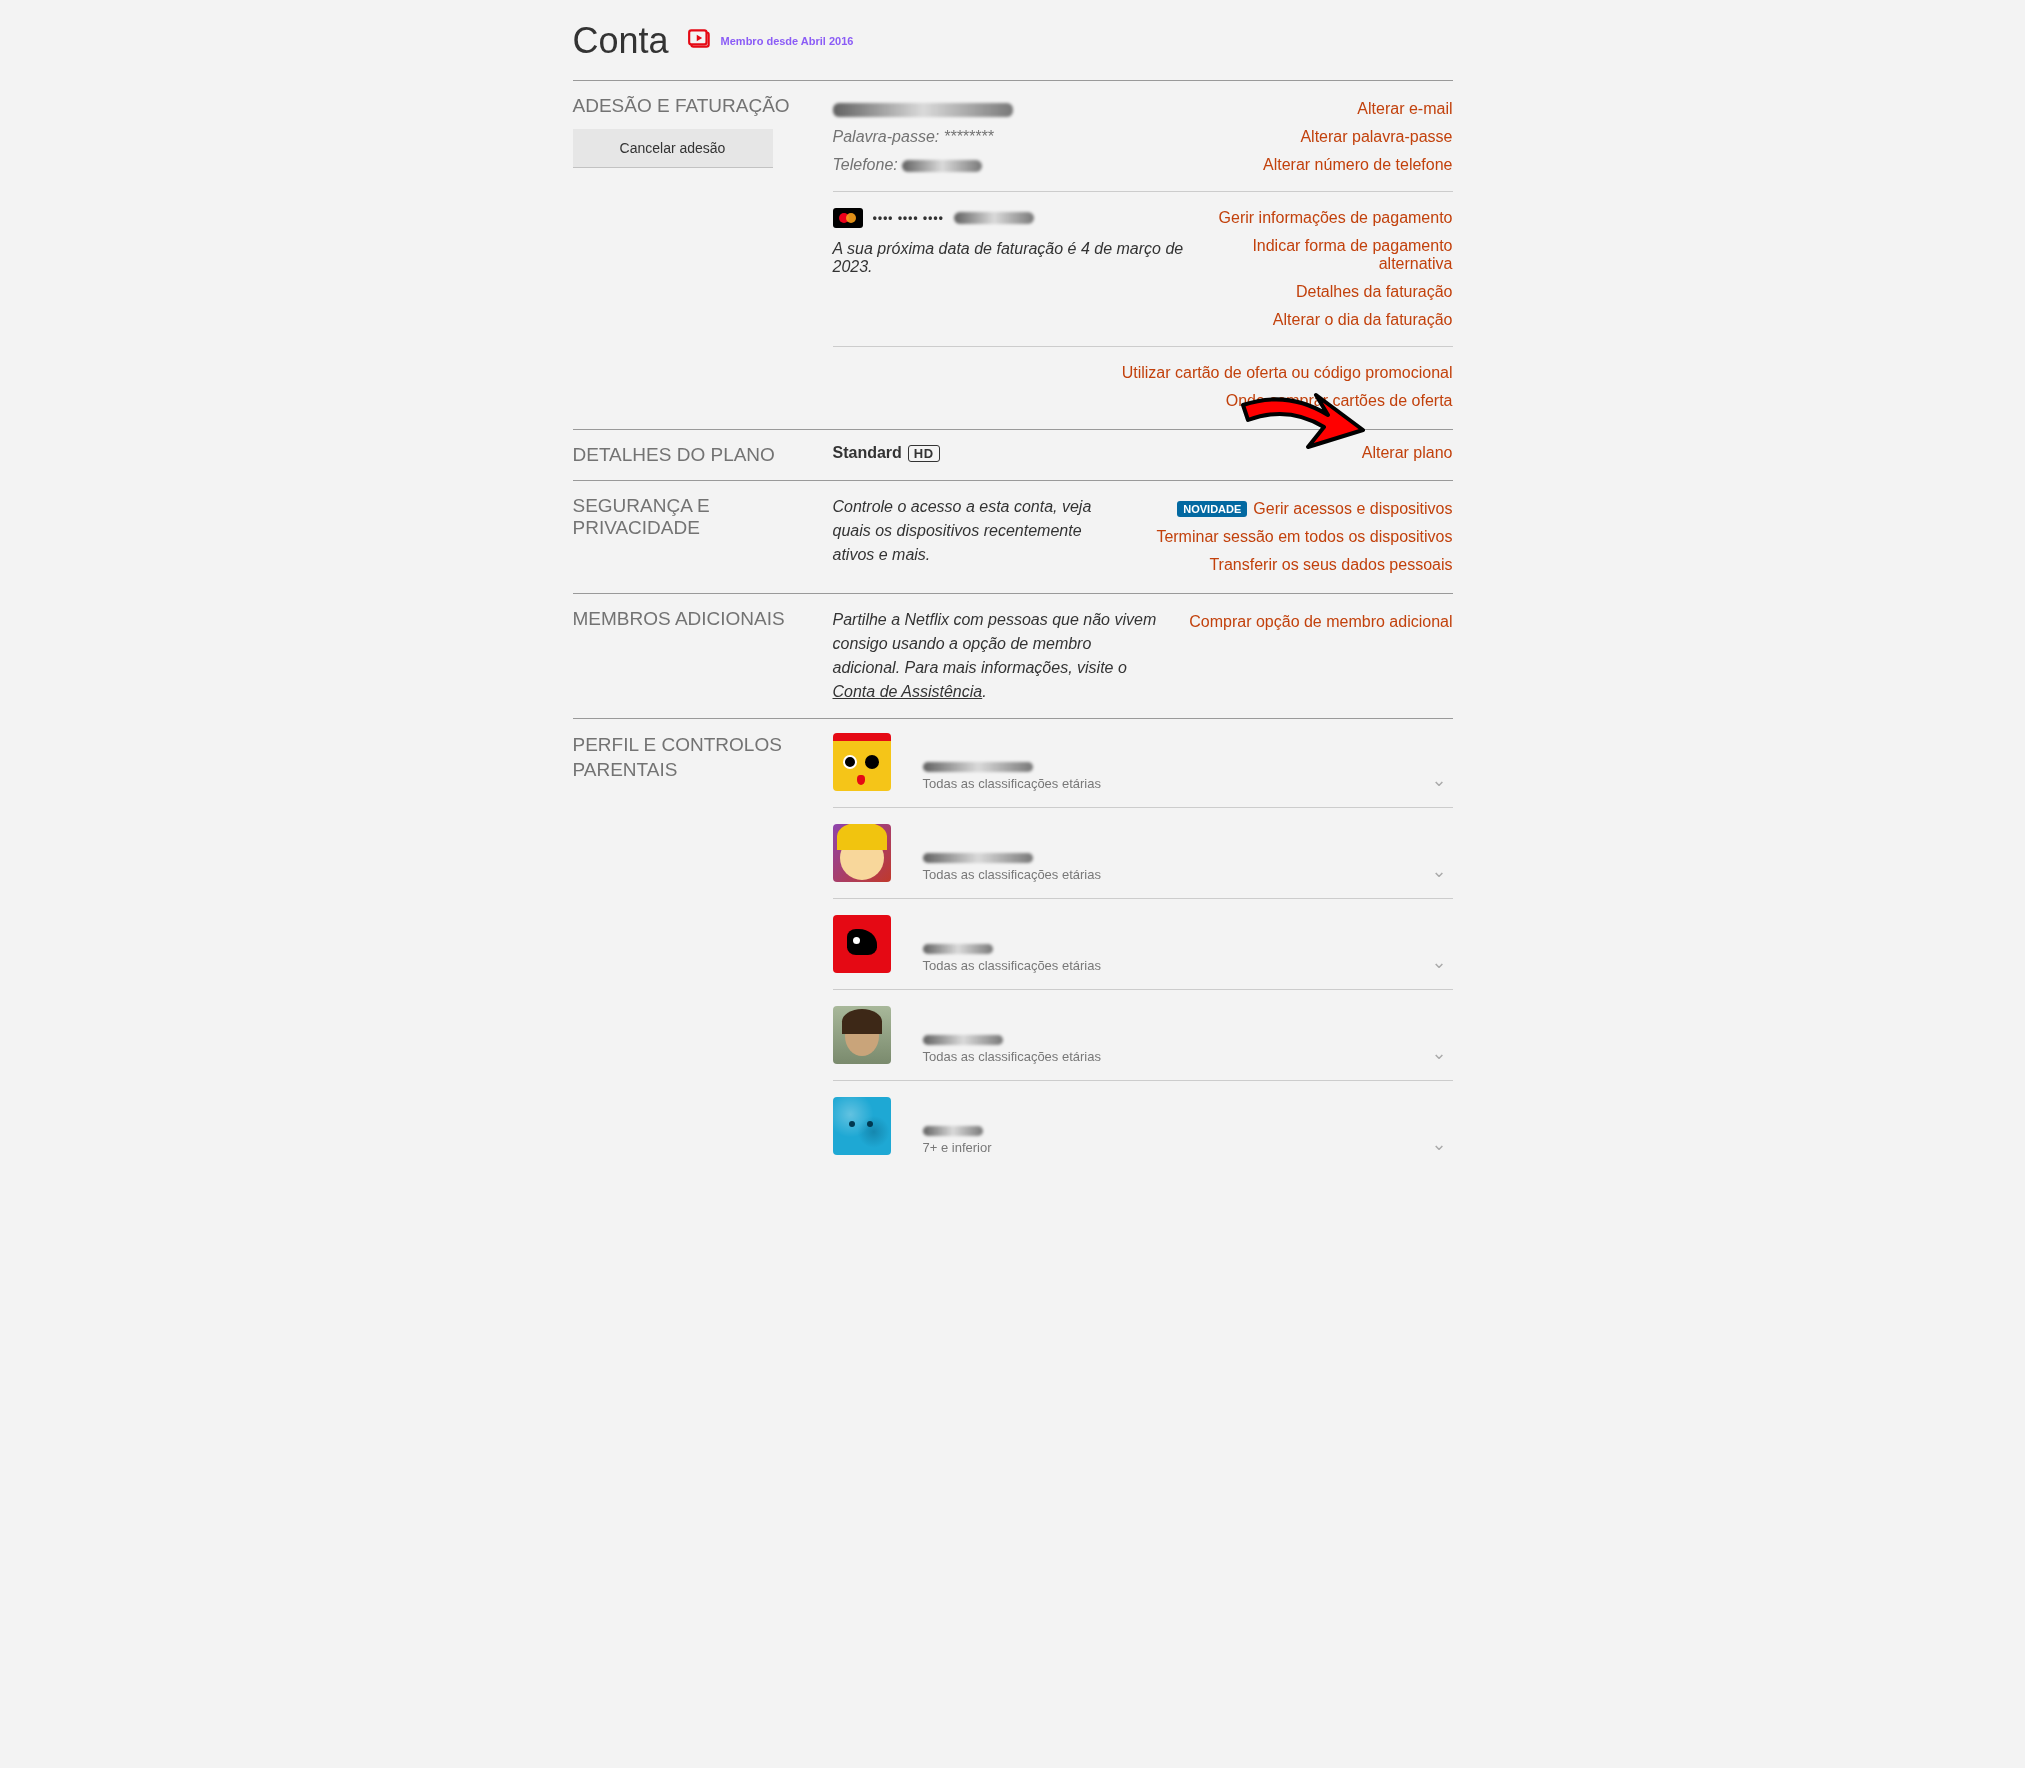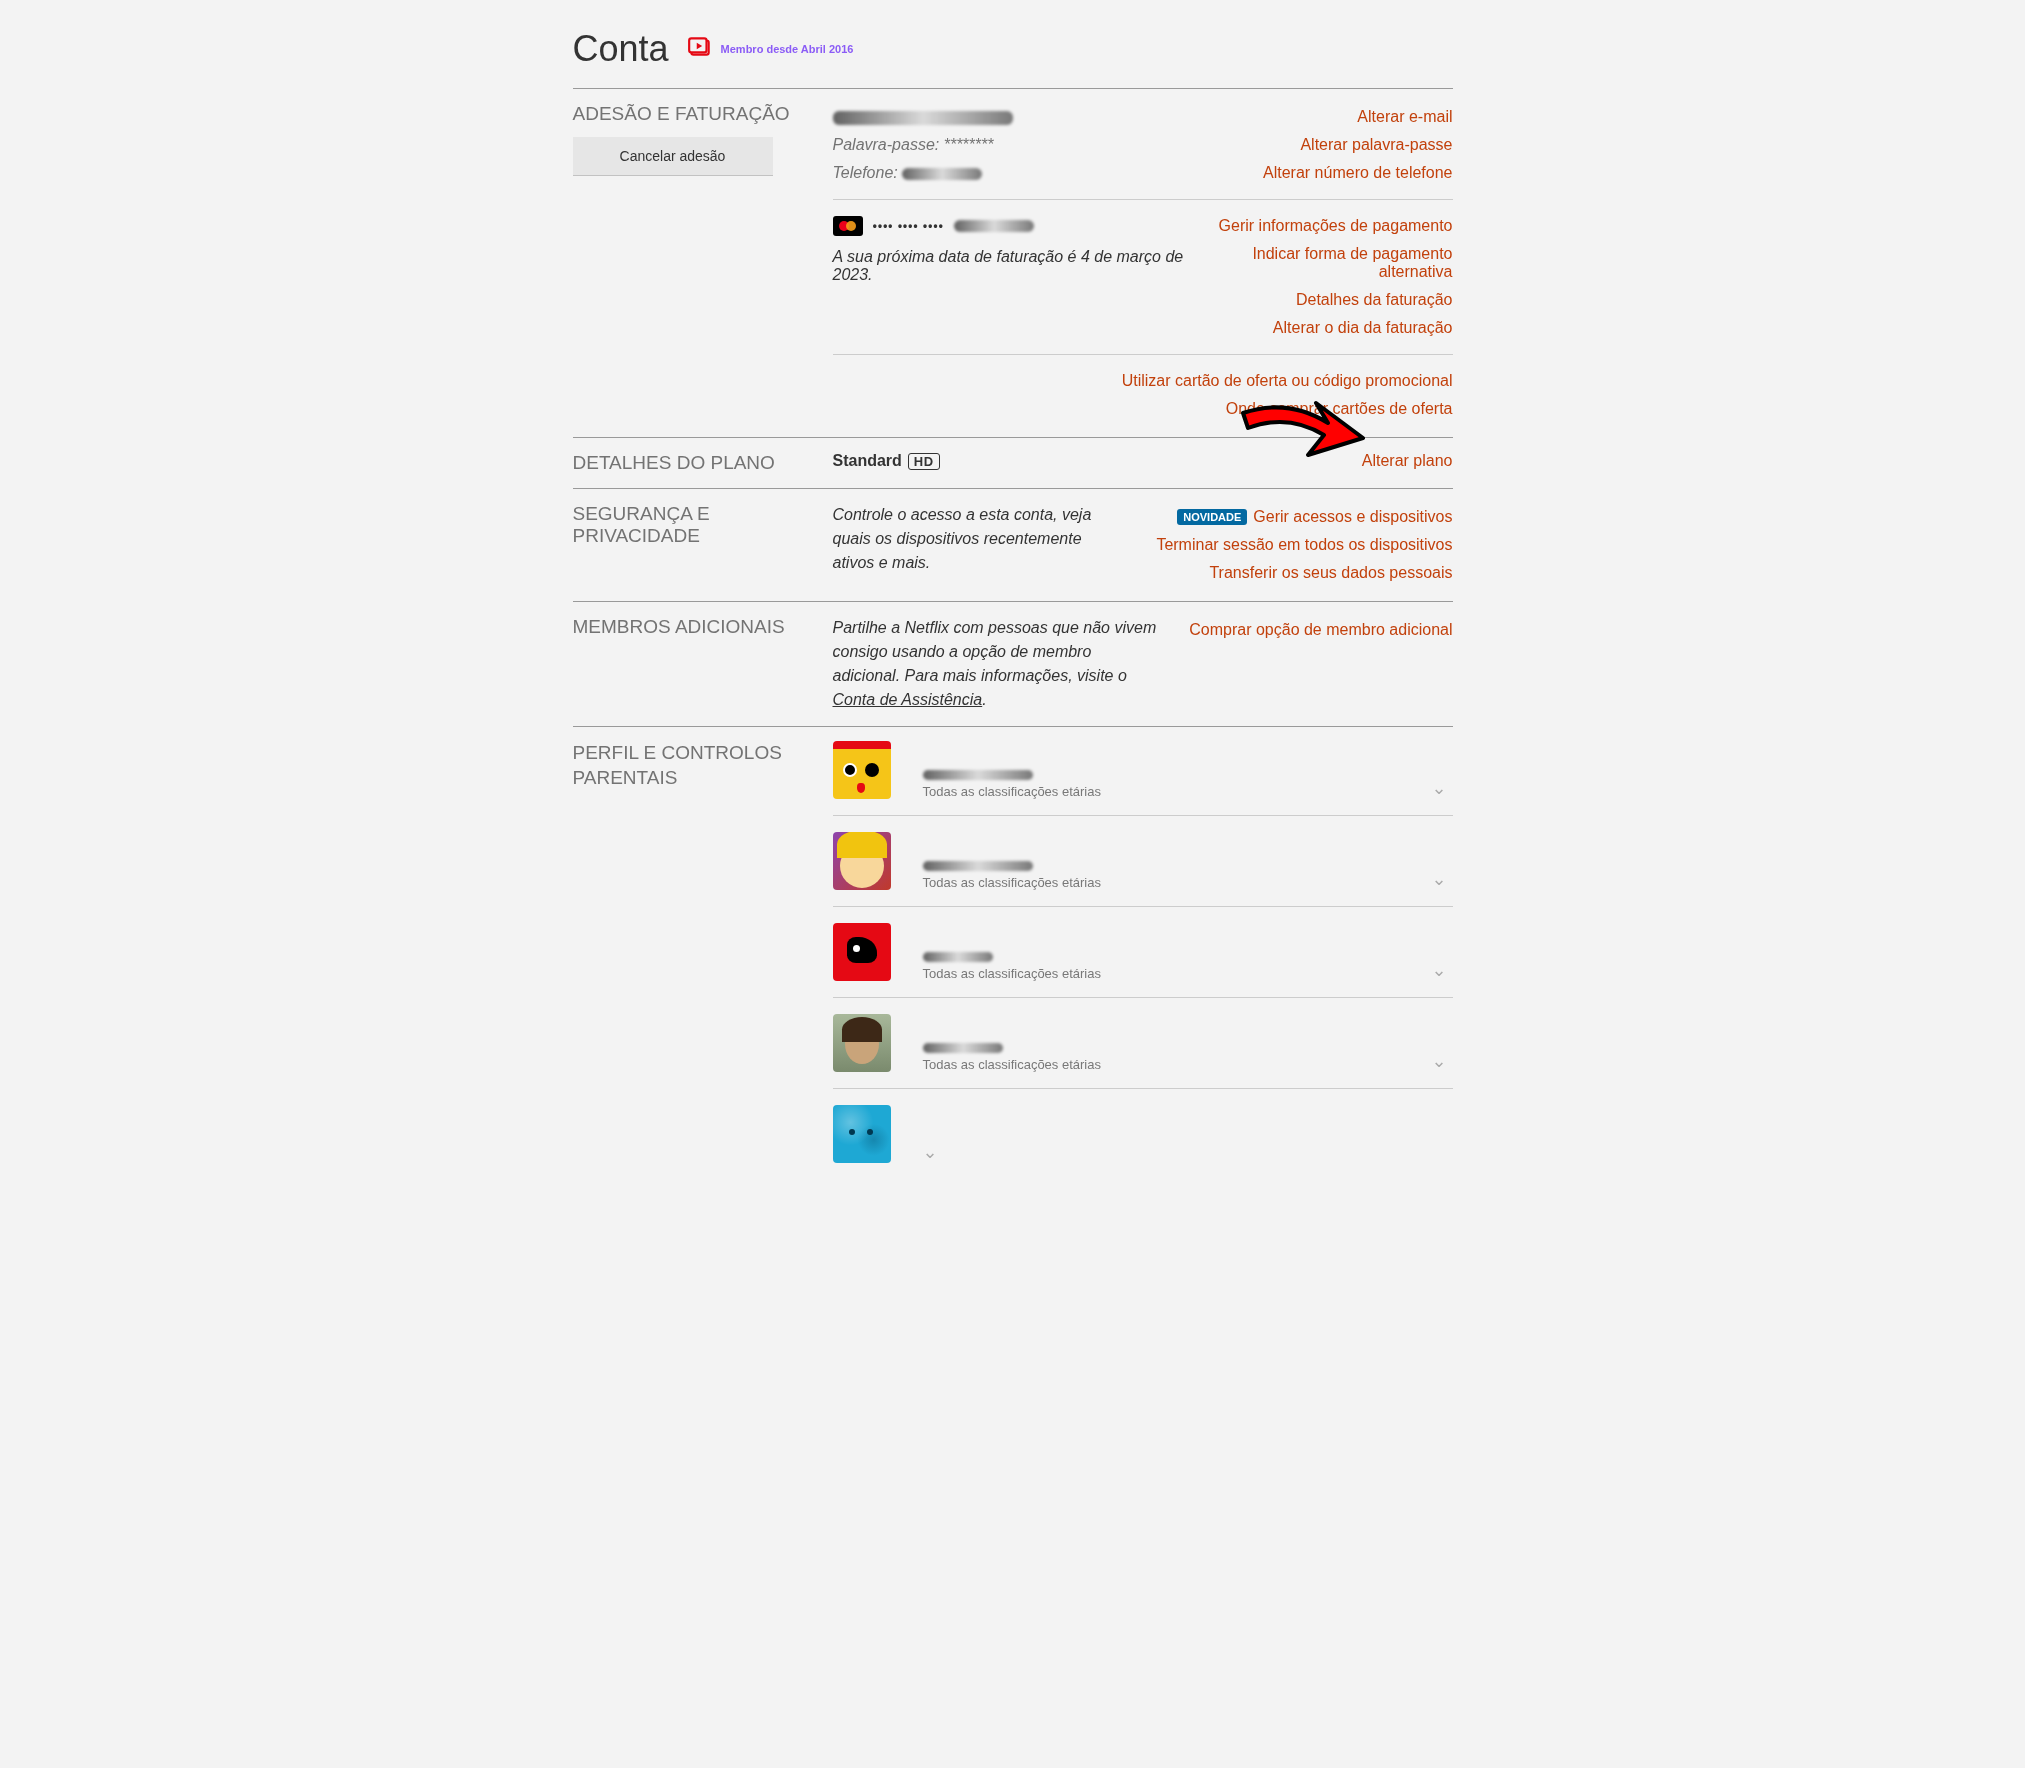--- a/index.html
+++ b/index.html
@@ -4,21 +4,21 @@
   <style>
     * { box-sizing: border-box; margin: 0; padding: 0; }
     body {
       font-family: -apple-system, BlinkMacSystemFont, 'Segoe UI', Helvetica, Arial, sans-serif;
       background: #f3f3f3;
       color: #333;
       font-size: 16px;
     }
     .container {
       max-width: 1000px;
-      margin: 8px auto;
+      margin: 0 auto;
       padding: 20px 60px 40px;
     }
     .header {
       display: flex;
       align-items: center;
       gap: 18px;
       padding-bottom: 18px;
     }
     .header h1 {
       font-size: 36px;
@@ -409,19 +409,25 @@
           <div class="profile-name">
               <span class="redacted" style="width:80px"></span>
             </div>
           <div class="profile-rating">Todas as classificações etárias</div>
         </div>
         <span class="chevron">⌄</span>
       </div>
 
       <div class="profile-row" style="border-bottom:none;">
         <div class="avatar avatar-4"></div>
+        <div class="profile-info">
+          <div class="profile-name">
+              <span class="redacted" style="width:60px"></span>
+            </div>
+          <div class="profile-rating">7+ e inferior</div>
+        </div>
         <span class="chevron">⌄</span>
       </div>
 
     </div>
   </div>
 
 </div>
 
 </body></html>

